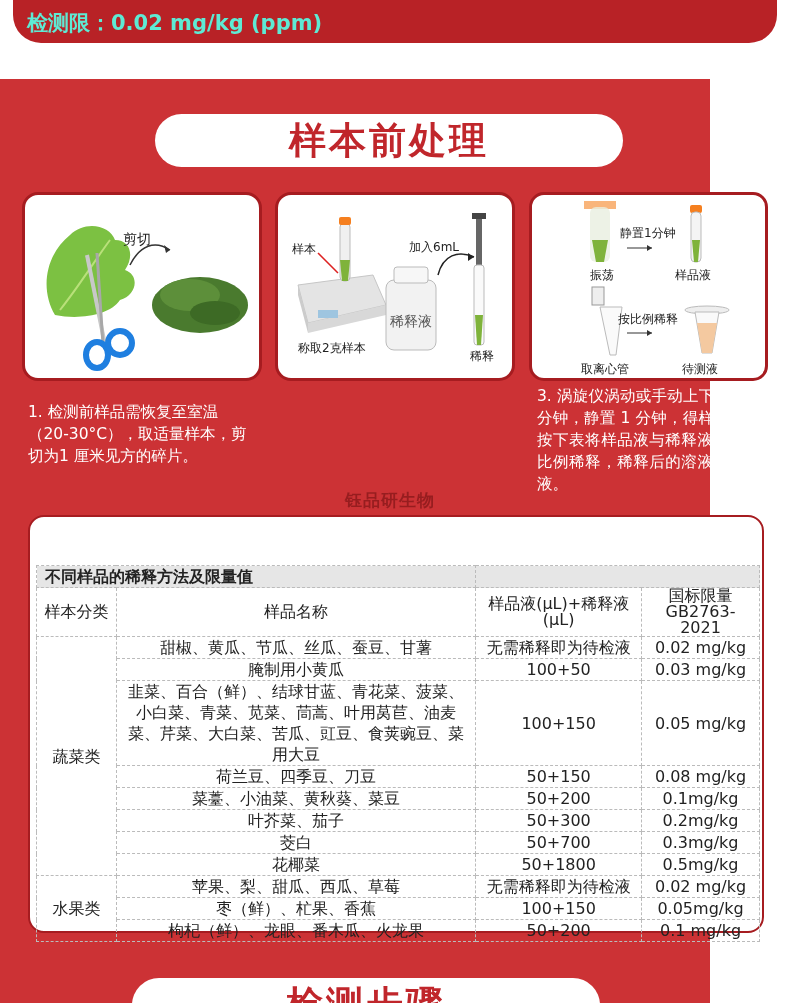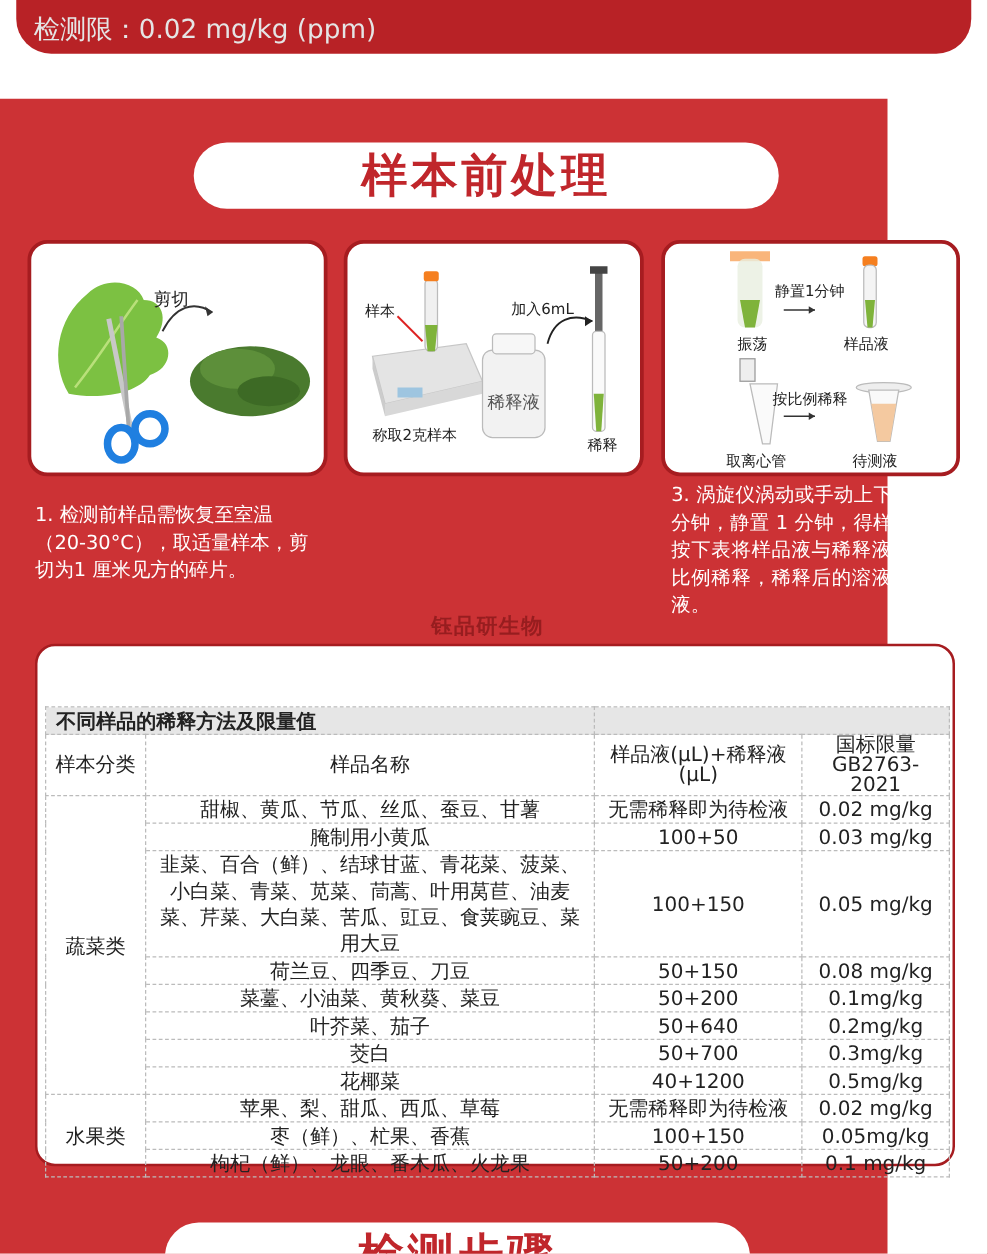--- a/index.html
+++ b/index.html
@@ -4,22 +4,22 @@
 <style>
   * { box-sizing: border-box; margin: 0; padding: 0; }
   html, body { width: 790px; height: 1003px; overflow: hidden; background: #ffffff; }
   body { position: relative; font-family: "DejaVu Sans", "Liberation Sans", sans-serif; }
 
   .top-banner {
     position: absolute; left: 13px; top: -20px; width: 764px; height: 63px;
     background: #b82226; border-radius: 0 0 28px 28px;
   }
   .top-banner-text {
-    position: absolute; left: 14px; bottom: 6px; color: #e5e5e5;
-    font-size: 21px; font-weight: normal; letter-spacing: 0px;
+    position: absolute; left: 14px; bottom: 6px; color: #5eead4;
+    font-size: 21px; font-weight: bold; letter-spacing: 0px;
   }
 
   .red-section {
     position: absolute; left: 0; top: 79px; width: 710px; height: 924px;
     background: #cc3235;
   }
 
   .title-pill {
     position: absolute; left: 155px; top: 35px; width: 468px; height: 53px;
     background: #fff; border-radius: 27px;
@@ -199,31 +199,31 @@
         <td>50+150</td>
         <td>0.08 mg/kg</td>
       </tr>
       <tr>
         <td>菜薹、小油菜、黄秋葵、菜豆</td>
         <td>50+200</td>
         <td>0.1mg/kg</td>
       </tr>
       <tr>
         <td>叶芥菜、茄子</td>
-        <td>50+640</td>
+        <td>50+300</td>
         <td>0.2mg/kg</td>
       </tr>
       <tr>
         <td>茭白</td>
         <td>50+700</td>
         <td>0.3mg/kg</td>
       </tr>
       <tr>
         <td>花椰菜</td>
-        <td>40+1200</td>
+        <td>50+1800</td>
         <td>0.5mg/kg</td>
       </tr>
 
       <tr>
         <td rowspan="3">水果类</td>
         <td>苹果、梨、甜瓜、西瓜、草莓</td>
         <td>无需稀释即为待检液</td>
         <td>0.02 mg/kg</td>
       </tr>
       <tr>

